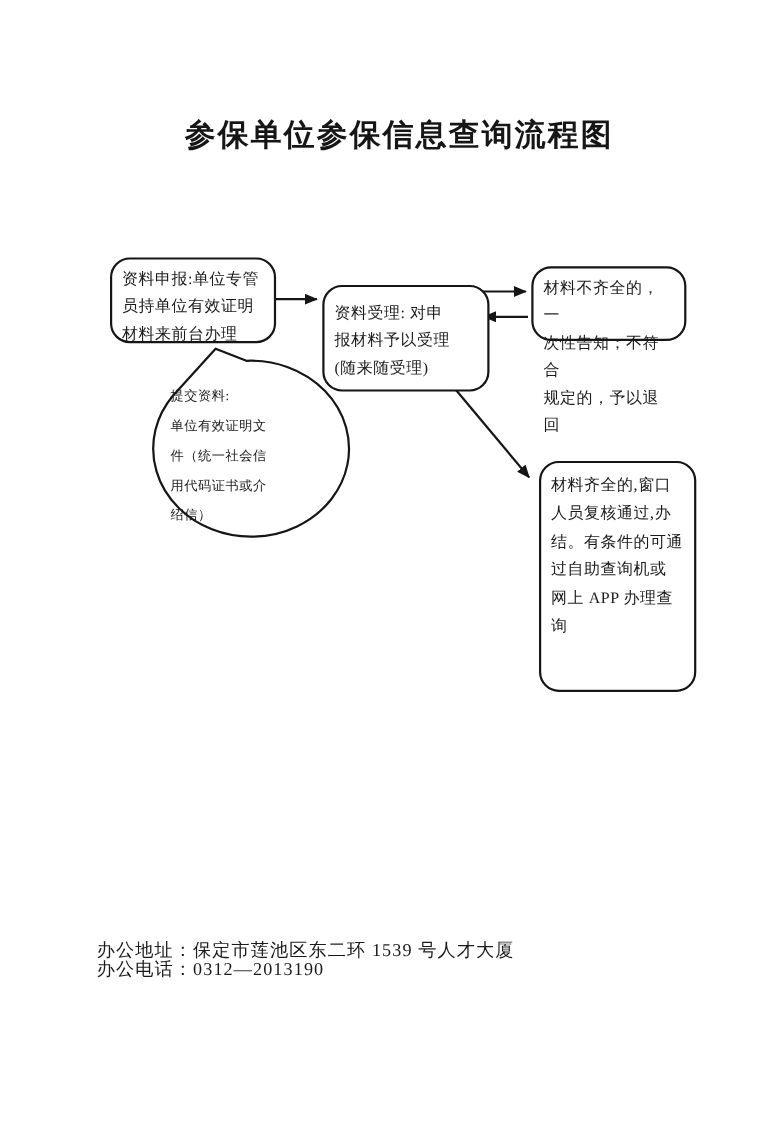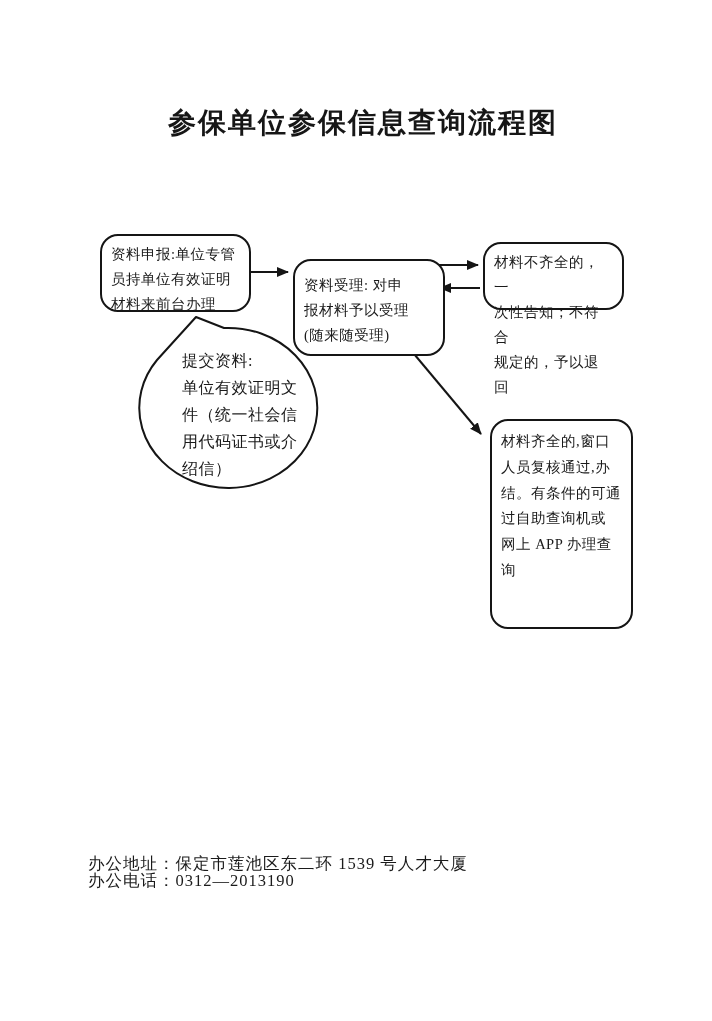--- a/index.html
+++ b/index.html
@@ -39,23 +39,23 @@
     line-height:25px;
     padding:6px 9px;
     letter-spacing:0.5px;
   }
   .node-declare{left:100px;top:234px;width:151px;height:78px;}
   .node-accept{left:293px;top:229px;width:152px;height:97px;padding-top:12px;margin-top:30px;}
   .node-incomplete{left:483px;top:242px;width:141px;height:68px;}
   .node-complete{left:490px;top:419px;width:143px;height:210px;line-height:25.8px;padding-top:8px;}
   .callout-text{
     position:absolute;
-    left:182px;top:347px;width:145px;
+    left:155px;top:347px;width:145px;
     white-space:pre-line;
-    font-size:16px;
+    font-size:12px;
     line-height:27px;
     letter-spacing:0.5px;
   }
   .footer-line{
     position:absolute;
     left:88px;
     font-size:16.5px;
     letter-spacing:1px;
     white-space:nowrap;
   }

